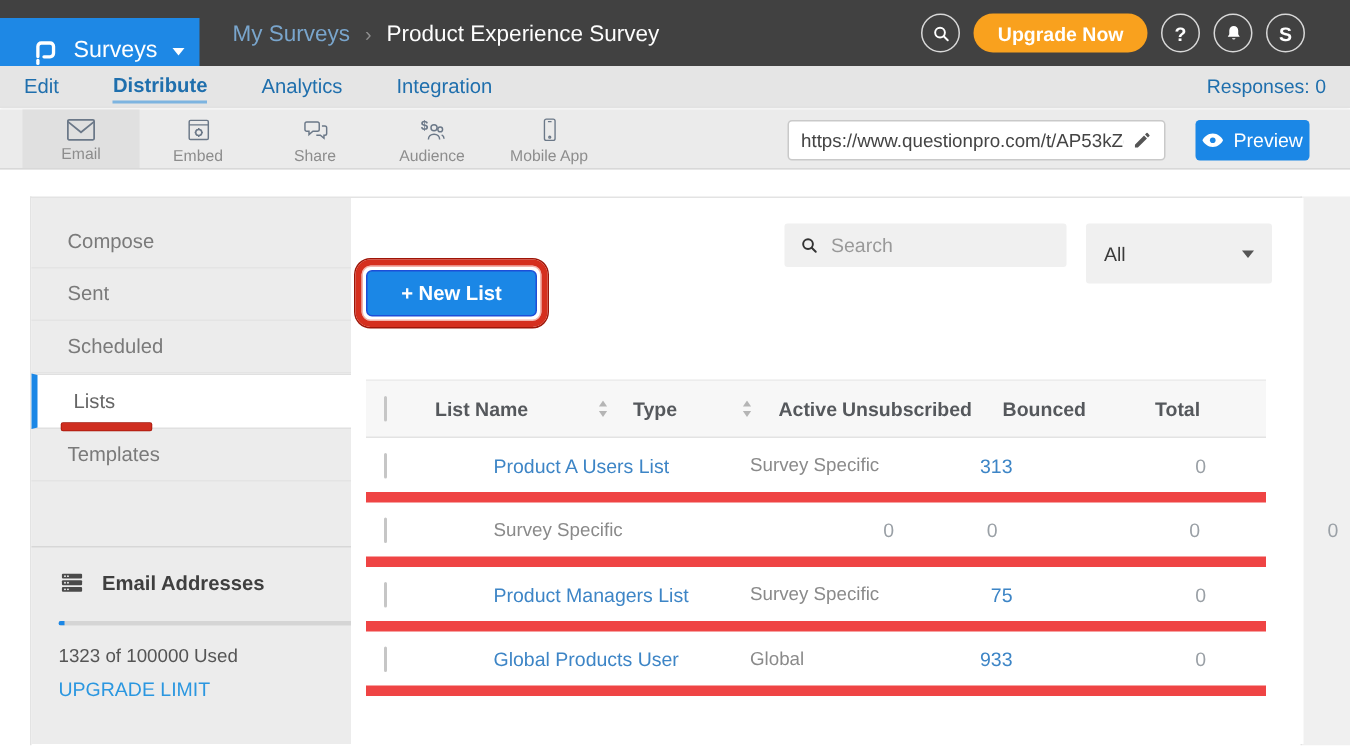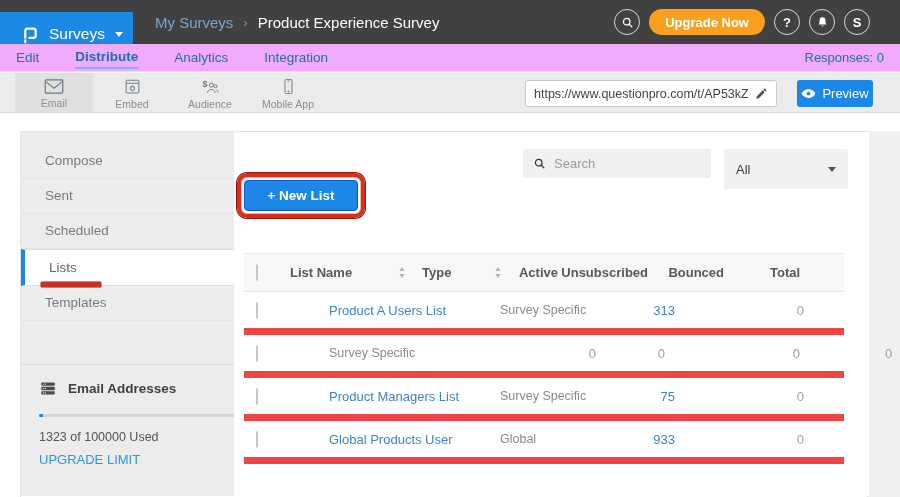--- a/index.html
+++ b/index.html
@@ -16,21 +16,21 @@
   .caret { width:0; height:0; border-left:4.5px solid transparent; border-right:4.5px solid transparent; border-top:5px solid currentColor; display:inline-block; }
   .logo-caret { color:#fff; margin-left:2px; }
   .breadcrumb { display:flex; align-items:center; gap:10px; margin-left:22px; font-size:15px; }
   .crumb-parent { color:#79a5cc; cursor:pointer; }
   .crumb-sep { color:#8f8f8f; font-size:13px; }
   .crumb-current { color:#fdfdfd; }
   .topbar-right { margin-left:auto; display:flex; align-items:center; gap:9px; padding-right:30px; }
   .circle-btn { width:26px; height:26px; border-radius:50%; border:1.5px solid #d8d8d8; color:#fff; display:flex; align-items:center; justify-content:center; cursor:pointer; font-size:13px; font-weight:bold; flex:none; }
   .upgrade-btn { height:26px; padding:0 16px; border-radius:14px; background:#f9a11e; color:#fff; font-size:13px; font-weight:bold; display:flex; align-items:center; cursor:pointer; border:none; }
   
-  .navbar { position:absolute; left:0; top:44px; width:900px; height:28px; background:#f0abfc; border-bottom:1px solid #e2e2e2; display:flex; align-items:center; padding:4px 16px; box-shadow:0 1px 2px rgba(0,0,0,.06); }
+  .navbar { position:absolute; left:0; top:44px; width:900px; height:28px; background:#e5e5e5; border-bottom:1px solid #e2e2e2; display:flex; align-items:center; padding:4px 16px; box-shadow:0 1px 2px rgba(0,0,0,.06); }
   .nav-tab { color:#1f6fad; font-size:13.5px; margin-right:36px; cursor:pointer; padding:3px 0; }
   .nav-tab.active { border-bottom:2px solid #7db4e0; font-weight:bold; }
   .responses { margin-left:auto; color:#1f6fad; font-size:13px; }
   
   .toolbar { position:absolute; left:0; top:73px; width:900px; height:40px; background:#ebebeb; border-bottom:1px solid #d8d8d8; display:flex; align-items:stretch; }
   .channel { width:78px; display:flex; flex-direction:column; align-items:center; justify-content:center; gap:2px; color:#6b7888; cursor:pointer; padding-top:2px; }
   .channel:first-child { margin-left:15px; }
   .channel.selected { background:#e0e0e0; }
   .channel-label { font-size:10.5px; color:#8d8d8d; }
   .url-field { position:absolute; left:525px; top:7px; width:252px; height:27px; background:#fff; border:1px solid #c9c9c9; border-radius:3px; display:flex; align-items:center; padding:0 8px; gap:6px; cursor:text; }
@@ -143,20 +143,29 @@
   <div class="channel">
     <span style="display:flex;">
       <svg width="19" height="18" viewBox="0 0 24 24" fill="none" stroke="currentColor" stroke-width="1.3">
           <rect x="3.5" y="3" width="17" height="17" rx="1.2"></rect>
           <path d="M3.5 7h17"></path>
           <circle cx="12" cy="13.8" r="2.7"></circle>
           <path d="M12 9.8v1.1M12 16.7v1.1M8.3 13.8h1.1M14.6 13.8h1.1M9.6 11.4l.8.8M13.6 15.4l.8.8M14.4 11.4l-.8.8M10.4 15.4l-.8.8"></path>
         </svg>
     </span>
     <span class="channel-label">Embed</span>
+  </div>
+  <div class="channel">
+    <span style="display:flex;">
+      <svg width="19" height="18" viewBox="0 0 24 24" fill="none" stroke="currentColor" stroke-width="1.3">
+          <path d="M4 4.5h9.5A1.6 1.6 0 0 1 15.1 6.1v5a1.6 1.6 0 0 1-1.6 1.6H9.5L6 15.7v-3H4a1.6 1.6 0 0 1-1.6-1.6v-5A1.6 1.6 0 0 1 4 4.5z"></path>
+          <path d="M17.5 8h2.6a1.6 1.6 0 0 1 1.6 1.6v5a1.6 1.6 0 0 1-1.6 1.6h-.8v2.7l-3.2-2.7h-3.6"></path>
+        </svg>
+    </span>
+    <span class="channel-label">Share</span>
   </div>
   <div class="channel">
     <span style="display:flex;">
       <svg width="20" height="18" viewBox="0 0 24 24" fill="none" stroke="currentColor" stroke-width="1.3">
           <text x="2" y="11.5" font-size="12" font-weight="bold" fill="currentColor" stroke="none" font-family="Liberation Sans, sans-serif">$</text>
           <circle cx="13.8" cy="9.5" r="2.7"></circle>
           <circle cx="19.3" cy="11" r="2.1"></circle>
           <path d="M8.8 20c0-2.9 2.2-4.7 5-4.7s5 1.8 5 4.7"></path>
           <path d="M20.6 15.9c1.3.6 2.1 1.8 2.1 3.4"></path>
         </svg>

